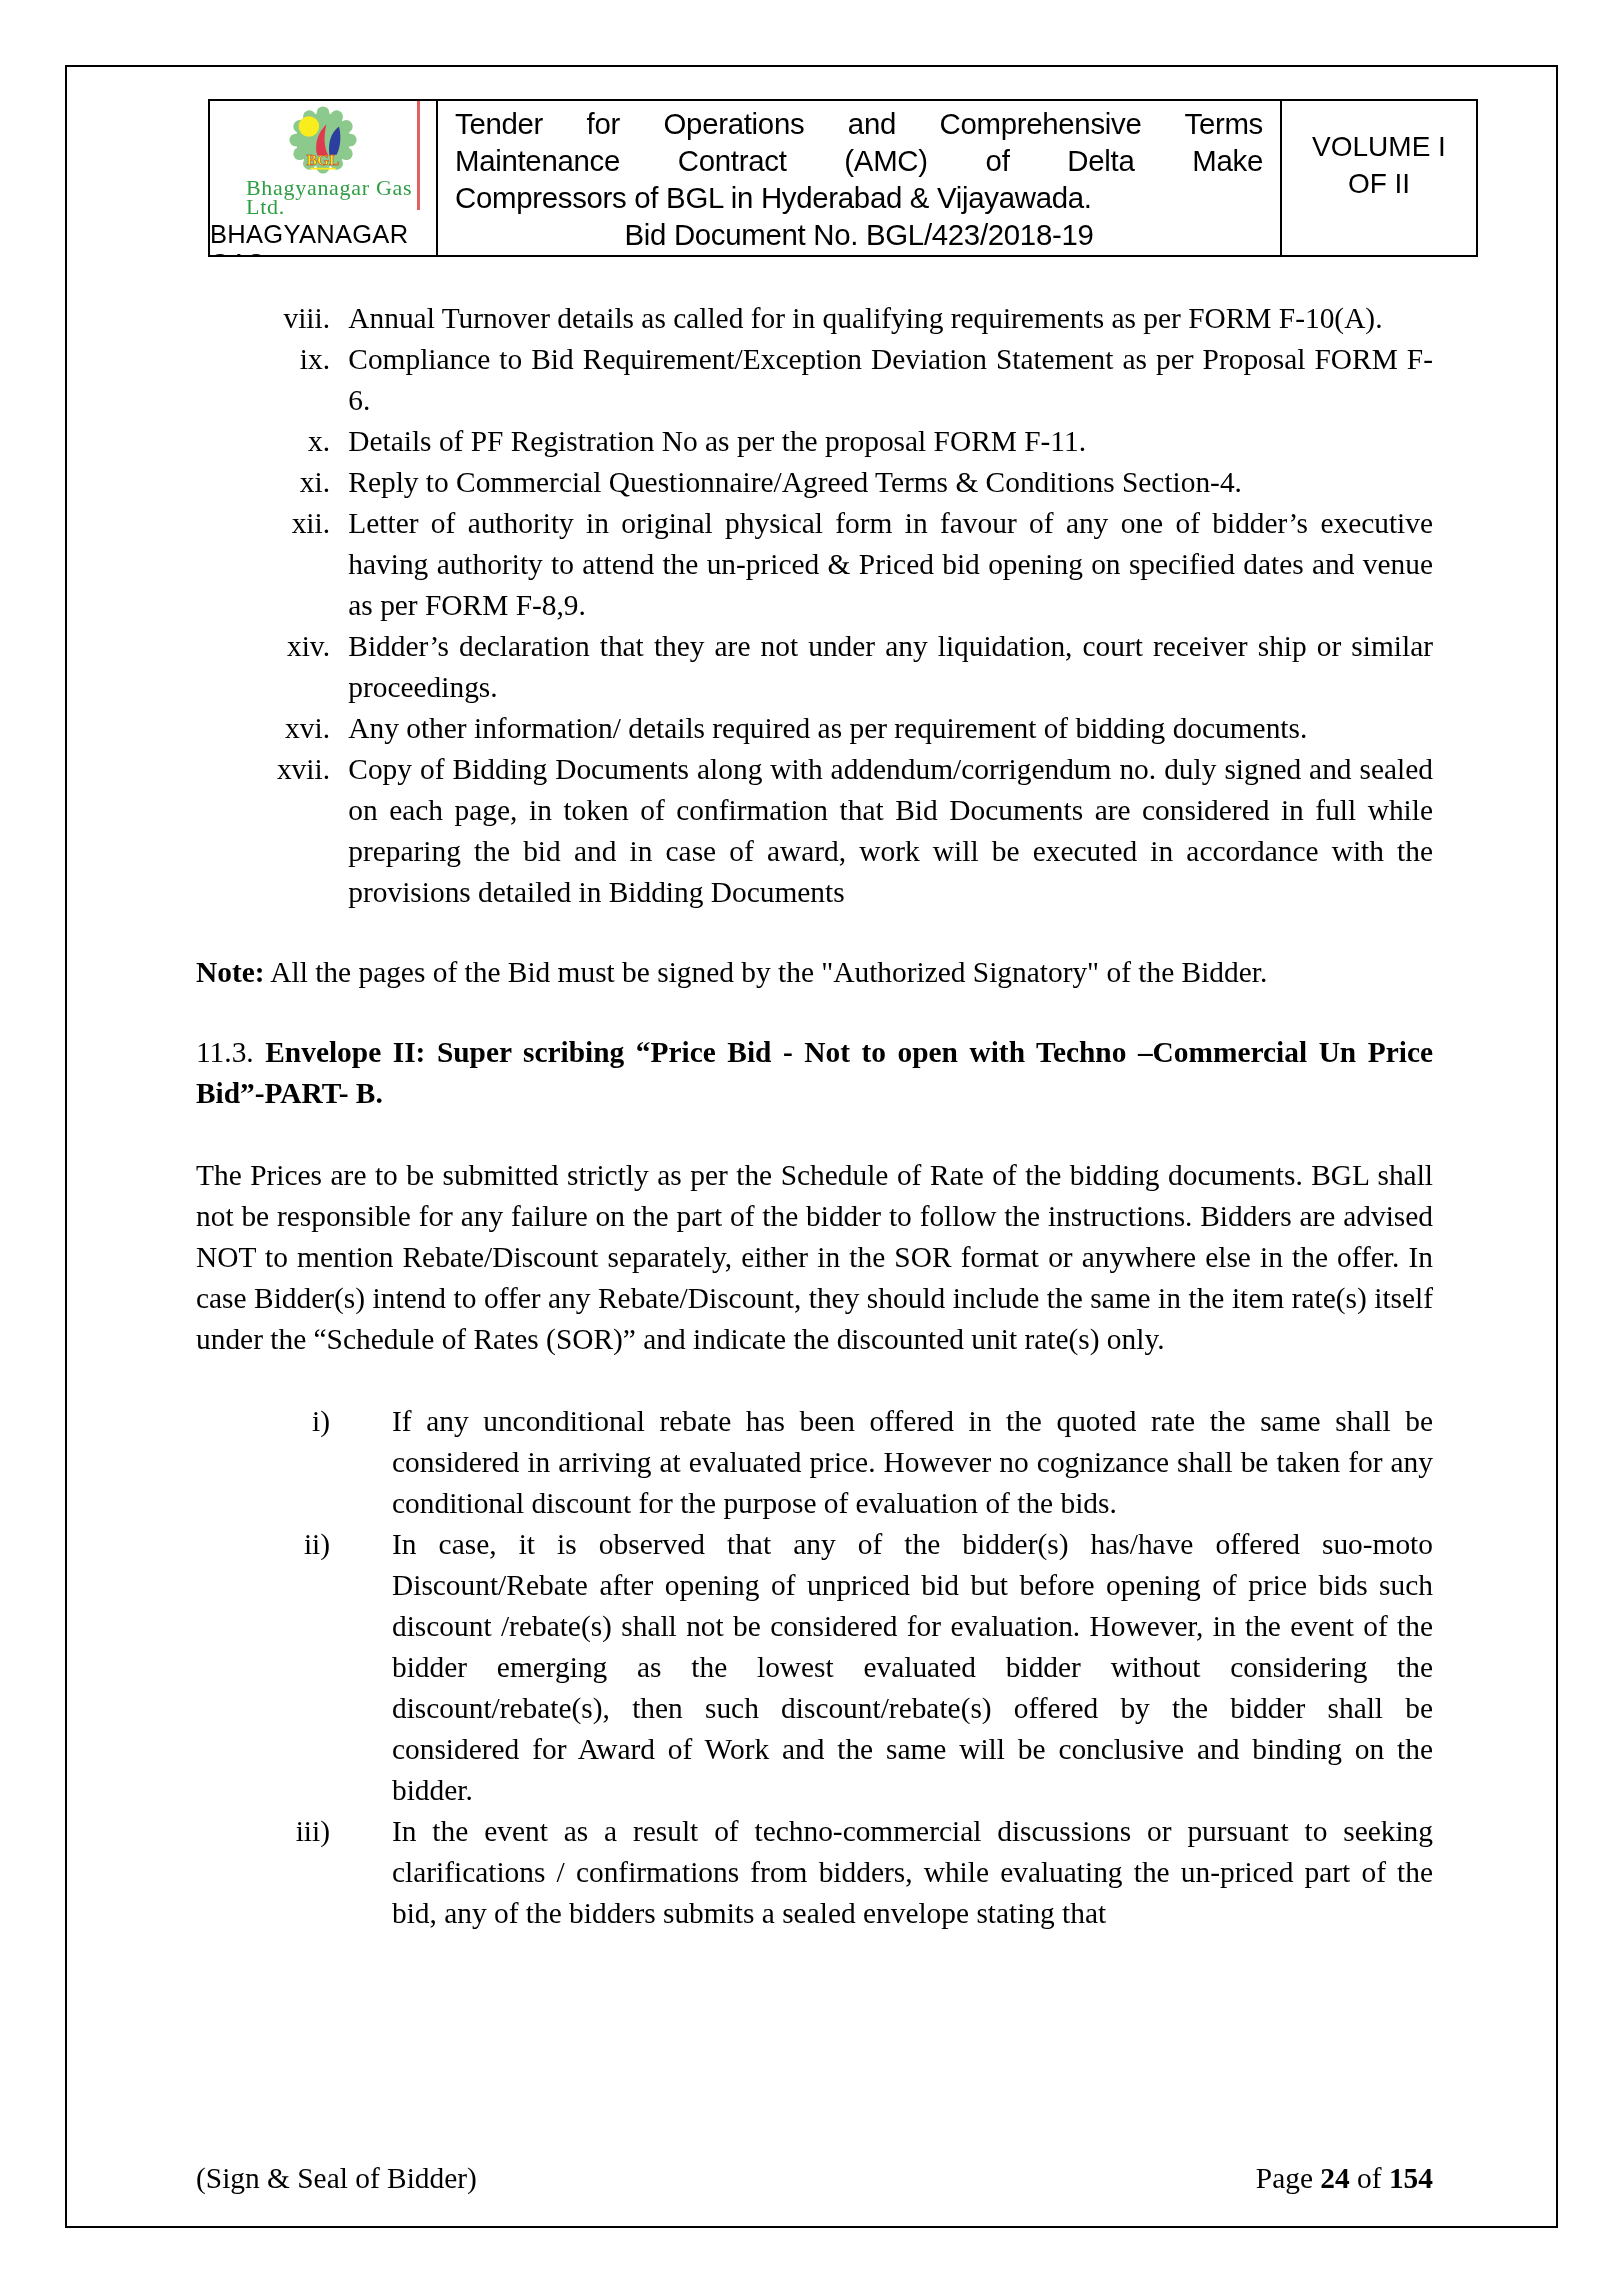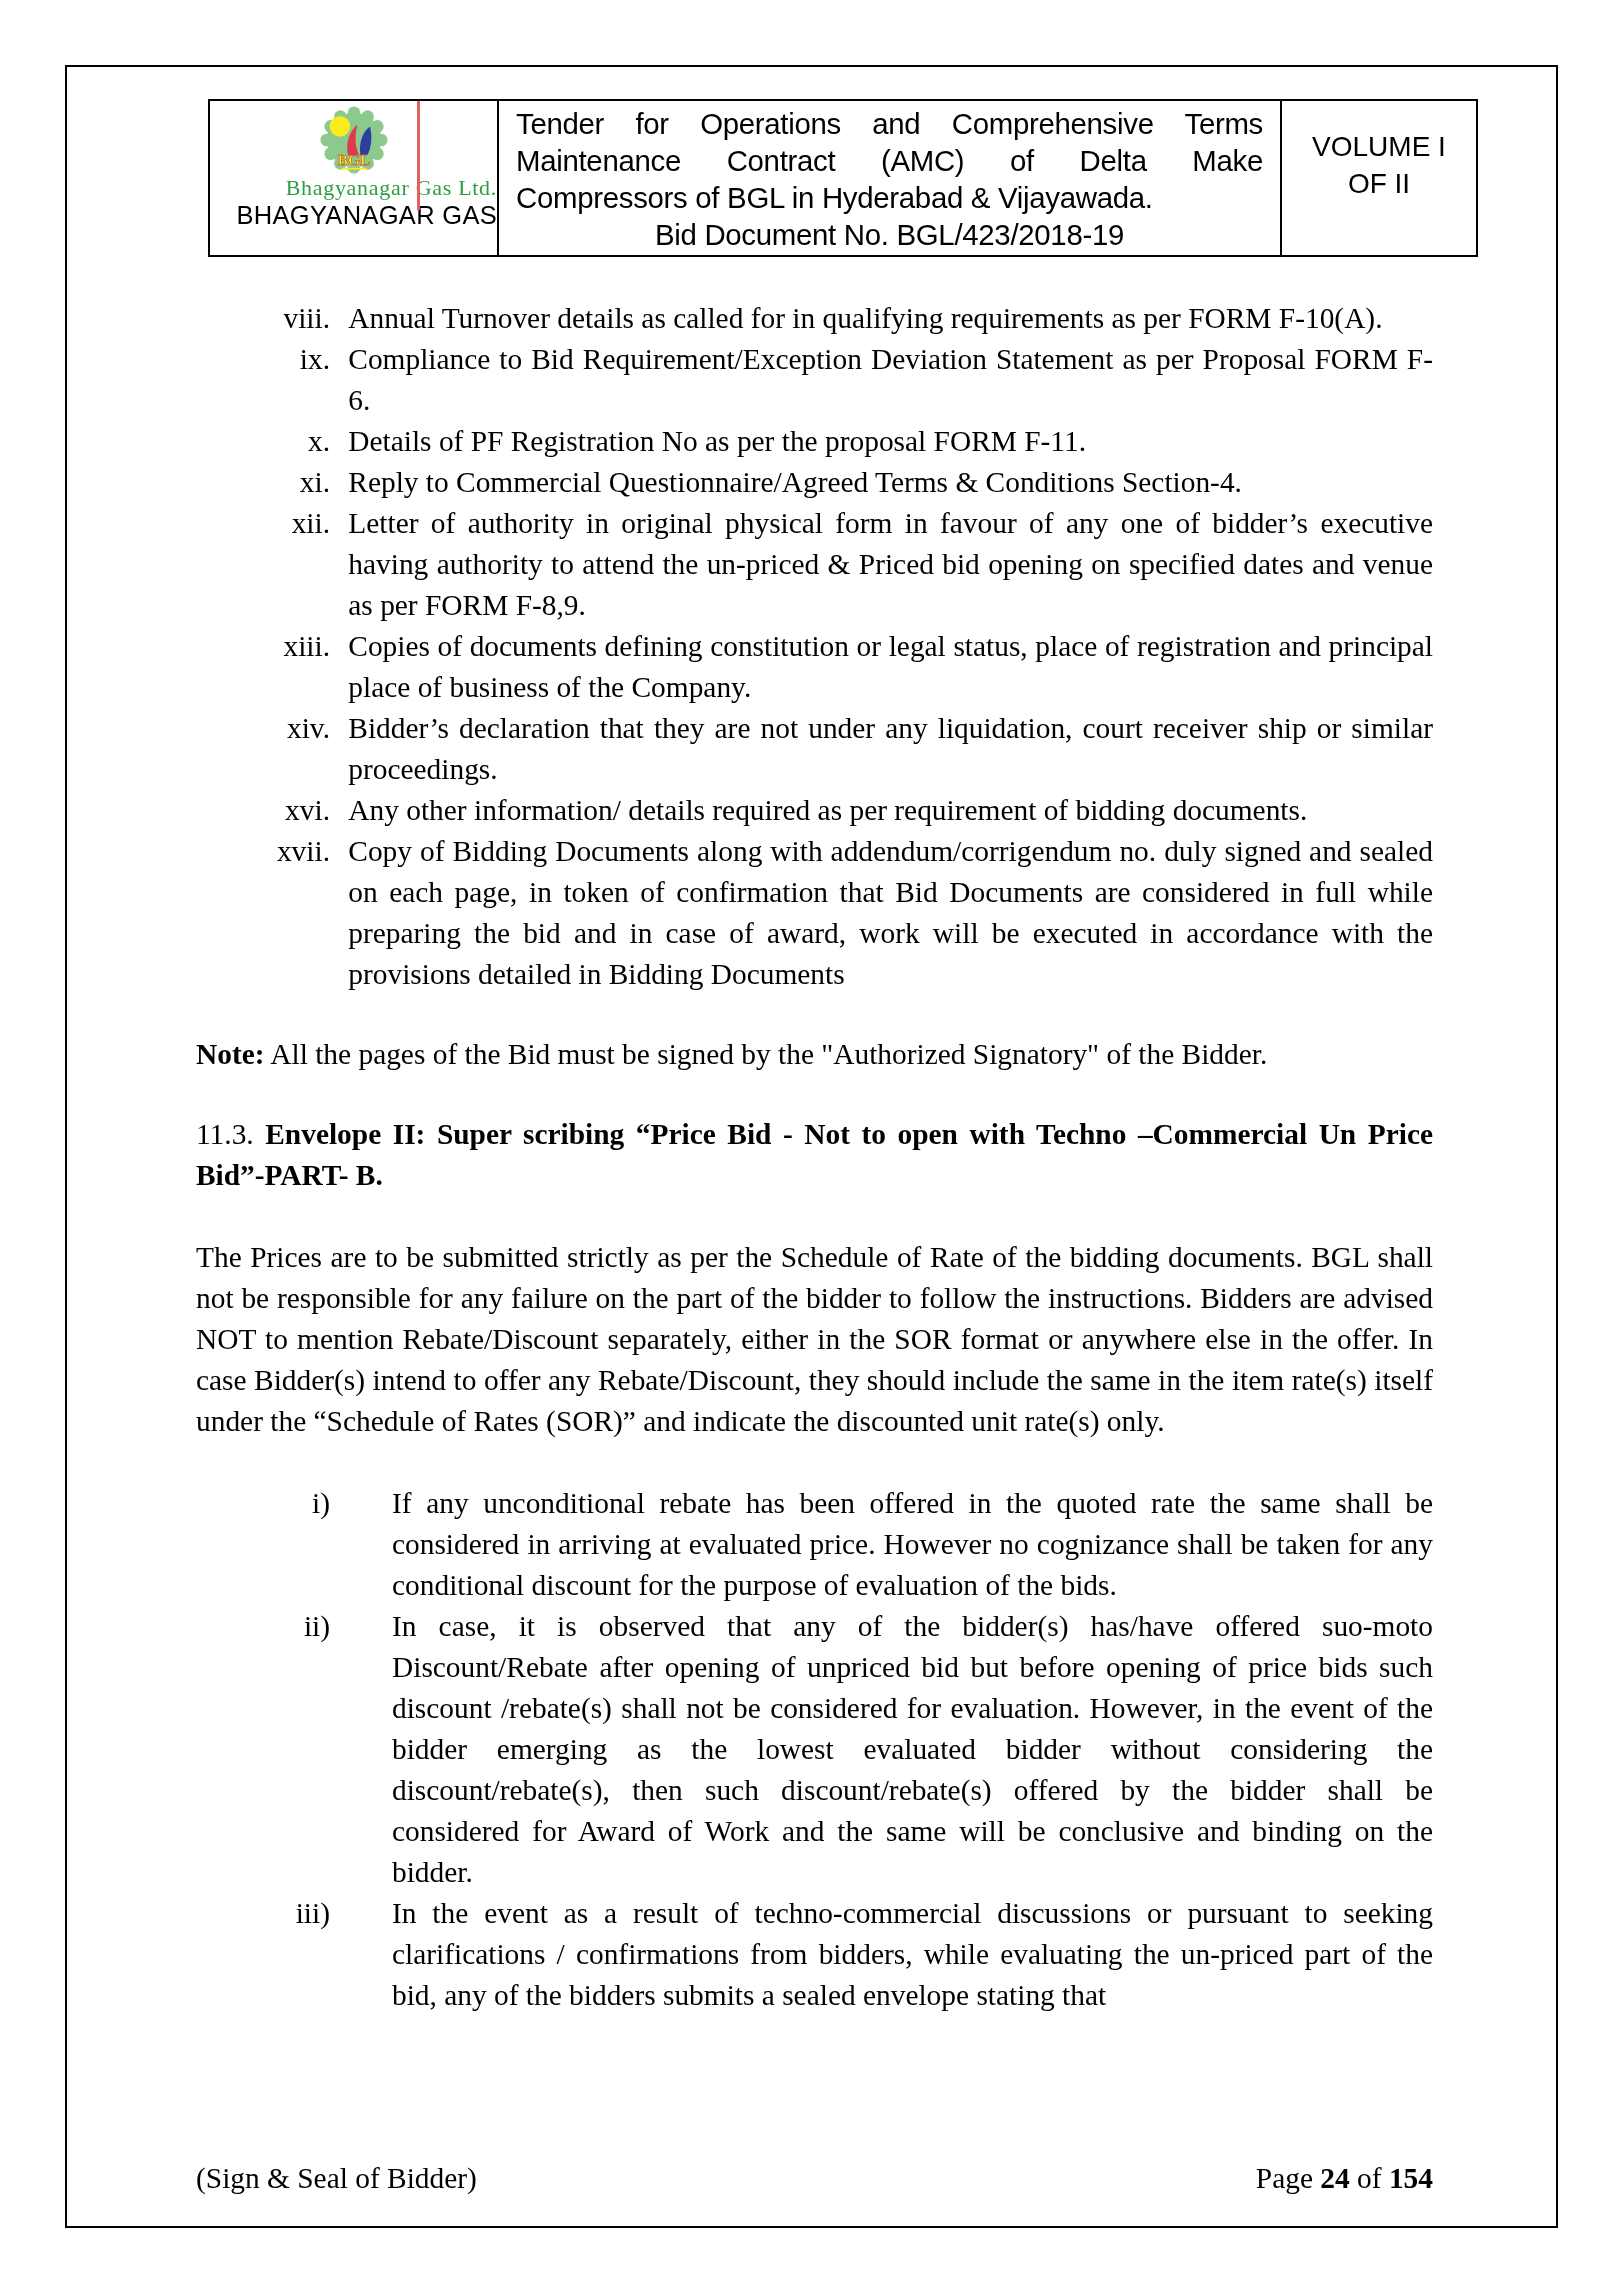--- a/index.html
+++ b/index.html
@@ -13,22 +13,22 @@
     border:2.6px solid #000;box-sizing:border-box;
   }
   
   .header{
     position:absolute;left:208px;top:99px;width:1270px;height:158px;
     border:2.6px solid #000;box-sizing:border-box;display:flex;
     font-family:"Liberation Sans", sans-serif;background:#fff;
   }
   .cell{box-sizing:border-box;}
   .cell-logo{
-    width:289px;border-right:2.6px solid #000;position:relative;
-    text-align:right;padding-top:3.9px;overflow:hidden;
+    width:228px;border-right:2.6px solid #000;position:relative;
+    text-align:left;padding-top:3.9px;overflow:hidden;
   }
   .cell-logo .tagline{
     font-family:"Liberation Serif", serif;font-weight:normal;
     font-size:22px;line-height:19px;letter-spacing:0.7px;margin-top:0;padding-left:36px;
   }
   .cell-logo .company{
     font-size:25.5px;line-height:29.4px;margin-top:3.9px;letter-spacing:0.3px;
   }
   .redline{position:absolute;top:0;left:207px;width:2.6px;height:109px;}
   .cell-title{
@@ -139,24 +139,20 @@
     </div>
     <div class="li roman">
       <span class="num">xi.</span>
       <div class="txt">Reply to Commercial Questionnaire/Agreed Terms &amp; Conditions Section-4.</div>
     </div>
     <div class="li roman">
       <span class="num">xii.</span>
       <div class="txt">Letter of authority in original physical form in favour of any one of bidder’s executive having authority to attend the un-priced &amp; Priced bid opening on specified dates and venue as per FORM F-8,9.</div>
     </div>
     <div class="li roman">
-      <span class="num">xiii.</span>
-      <div class="txt">Copies of documents defining constitution or legal status, place of registration and principal place of business of the Company.</div>
-    </div>
-    <div class="li roman">
       <span class="num">xiv.</span>
       <div class="txt">Bidder’s declaration that they are not under any liquidation, court receiver ship or similar proceedings.</div>
     </div>
     <div class="li roman">
       <span class="num">xvi.</span>
       <div class="txt">Any other information/ details required as per requirement of bidding documents.</div>
     </div>
     <div class="li roman">
       <span class="num">xvii.</span>
       <div class="txt">Copy of Bidding Documents along with addendum/corrigendum no. duly signed and sealed on each page, in token of confirmation that Bid Documents are considered in full while preparing the bid and in case of award, work will be executed in accordance with the provisions detailed in Bidding Documents</div>

